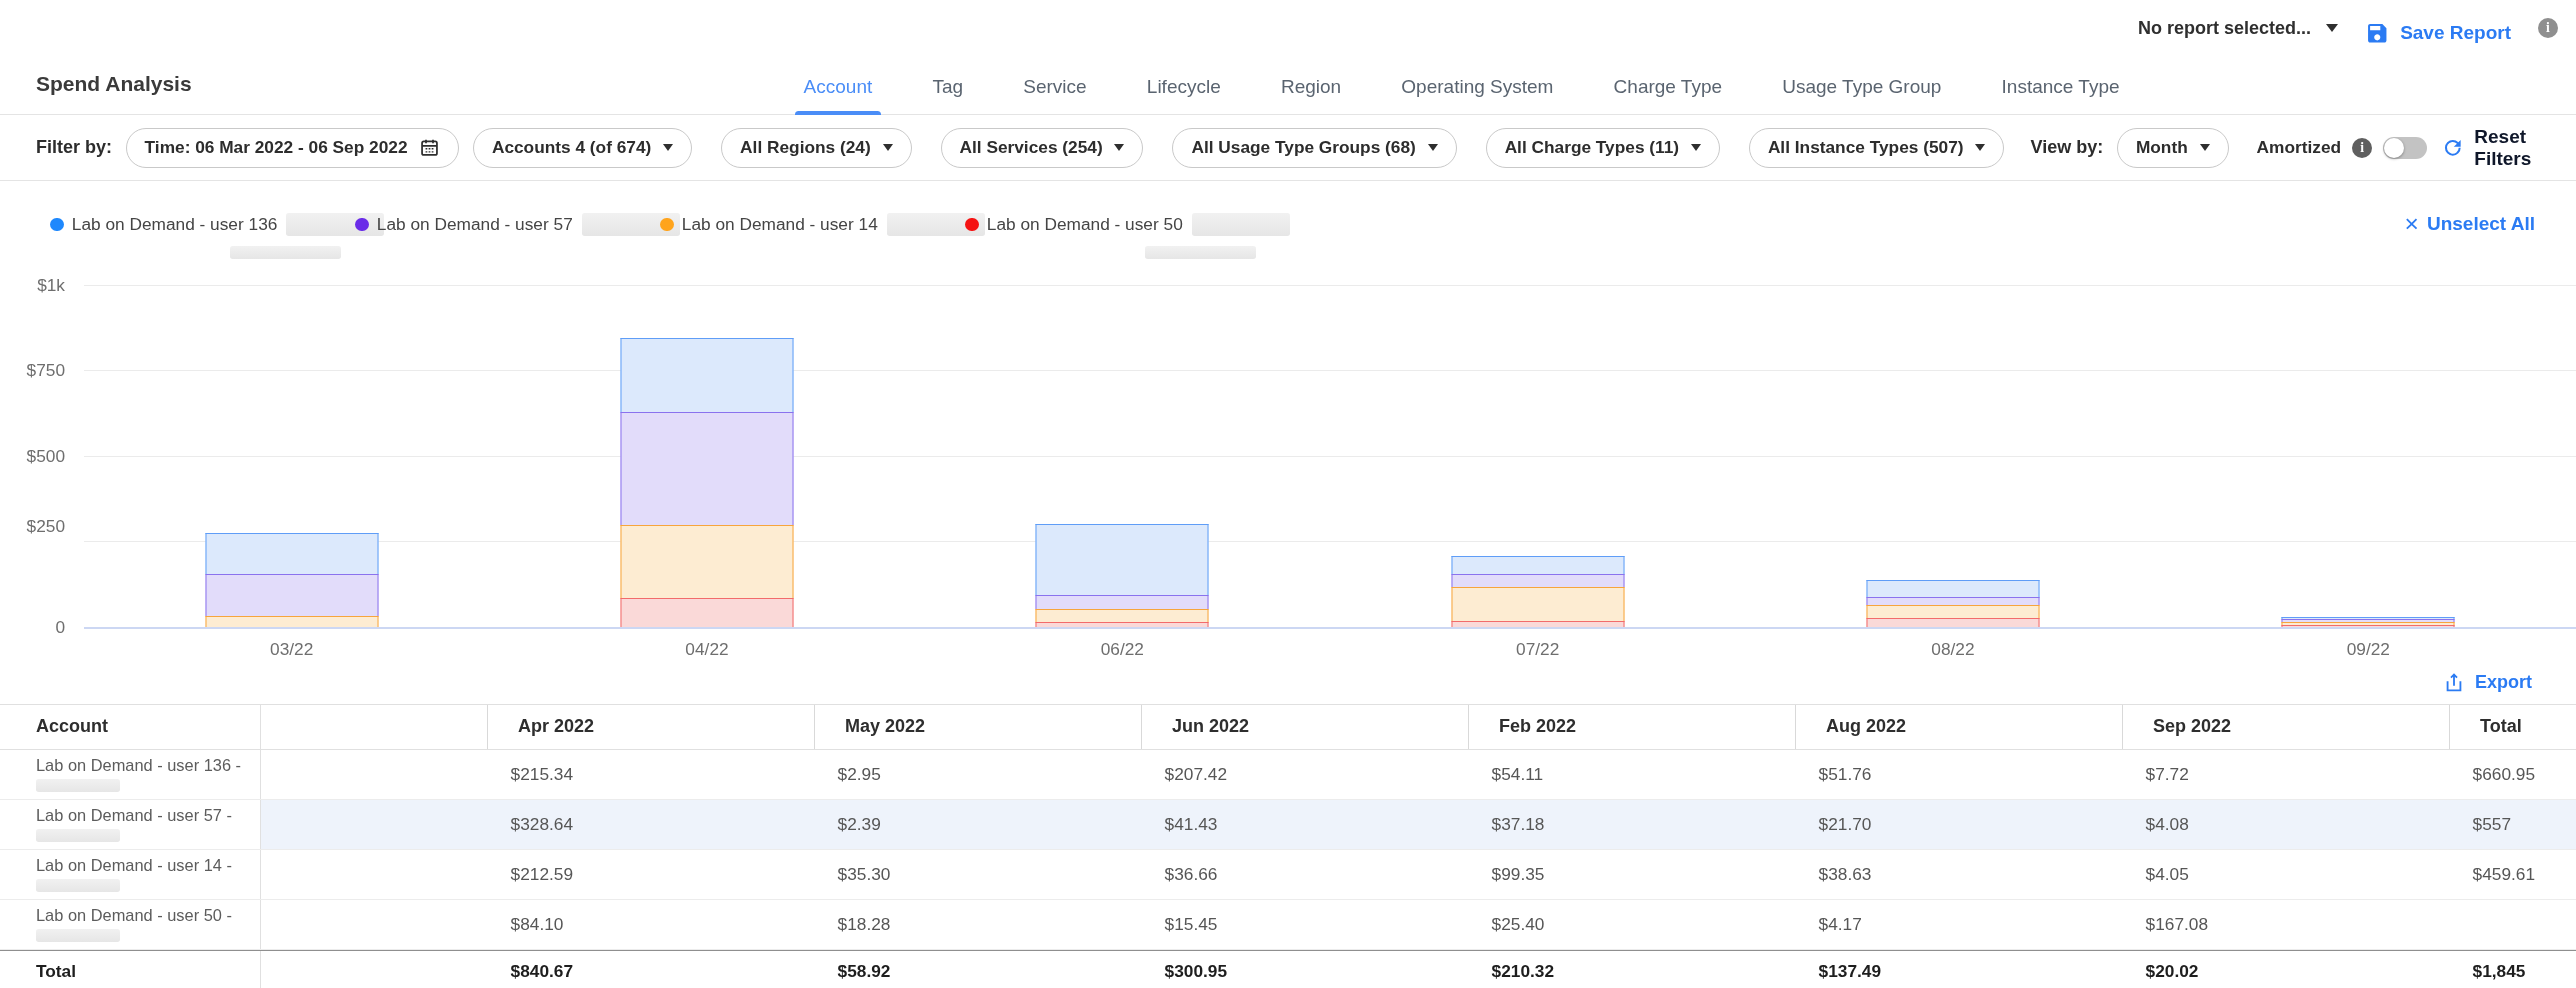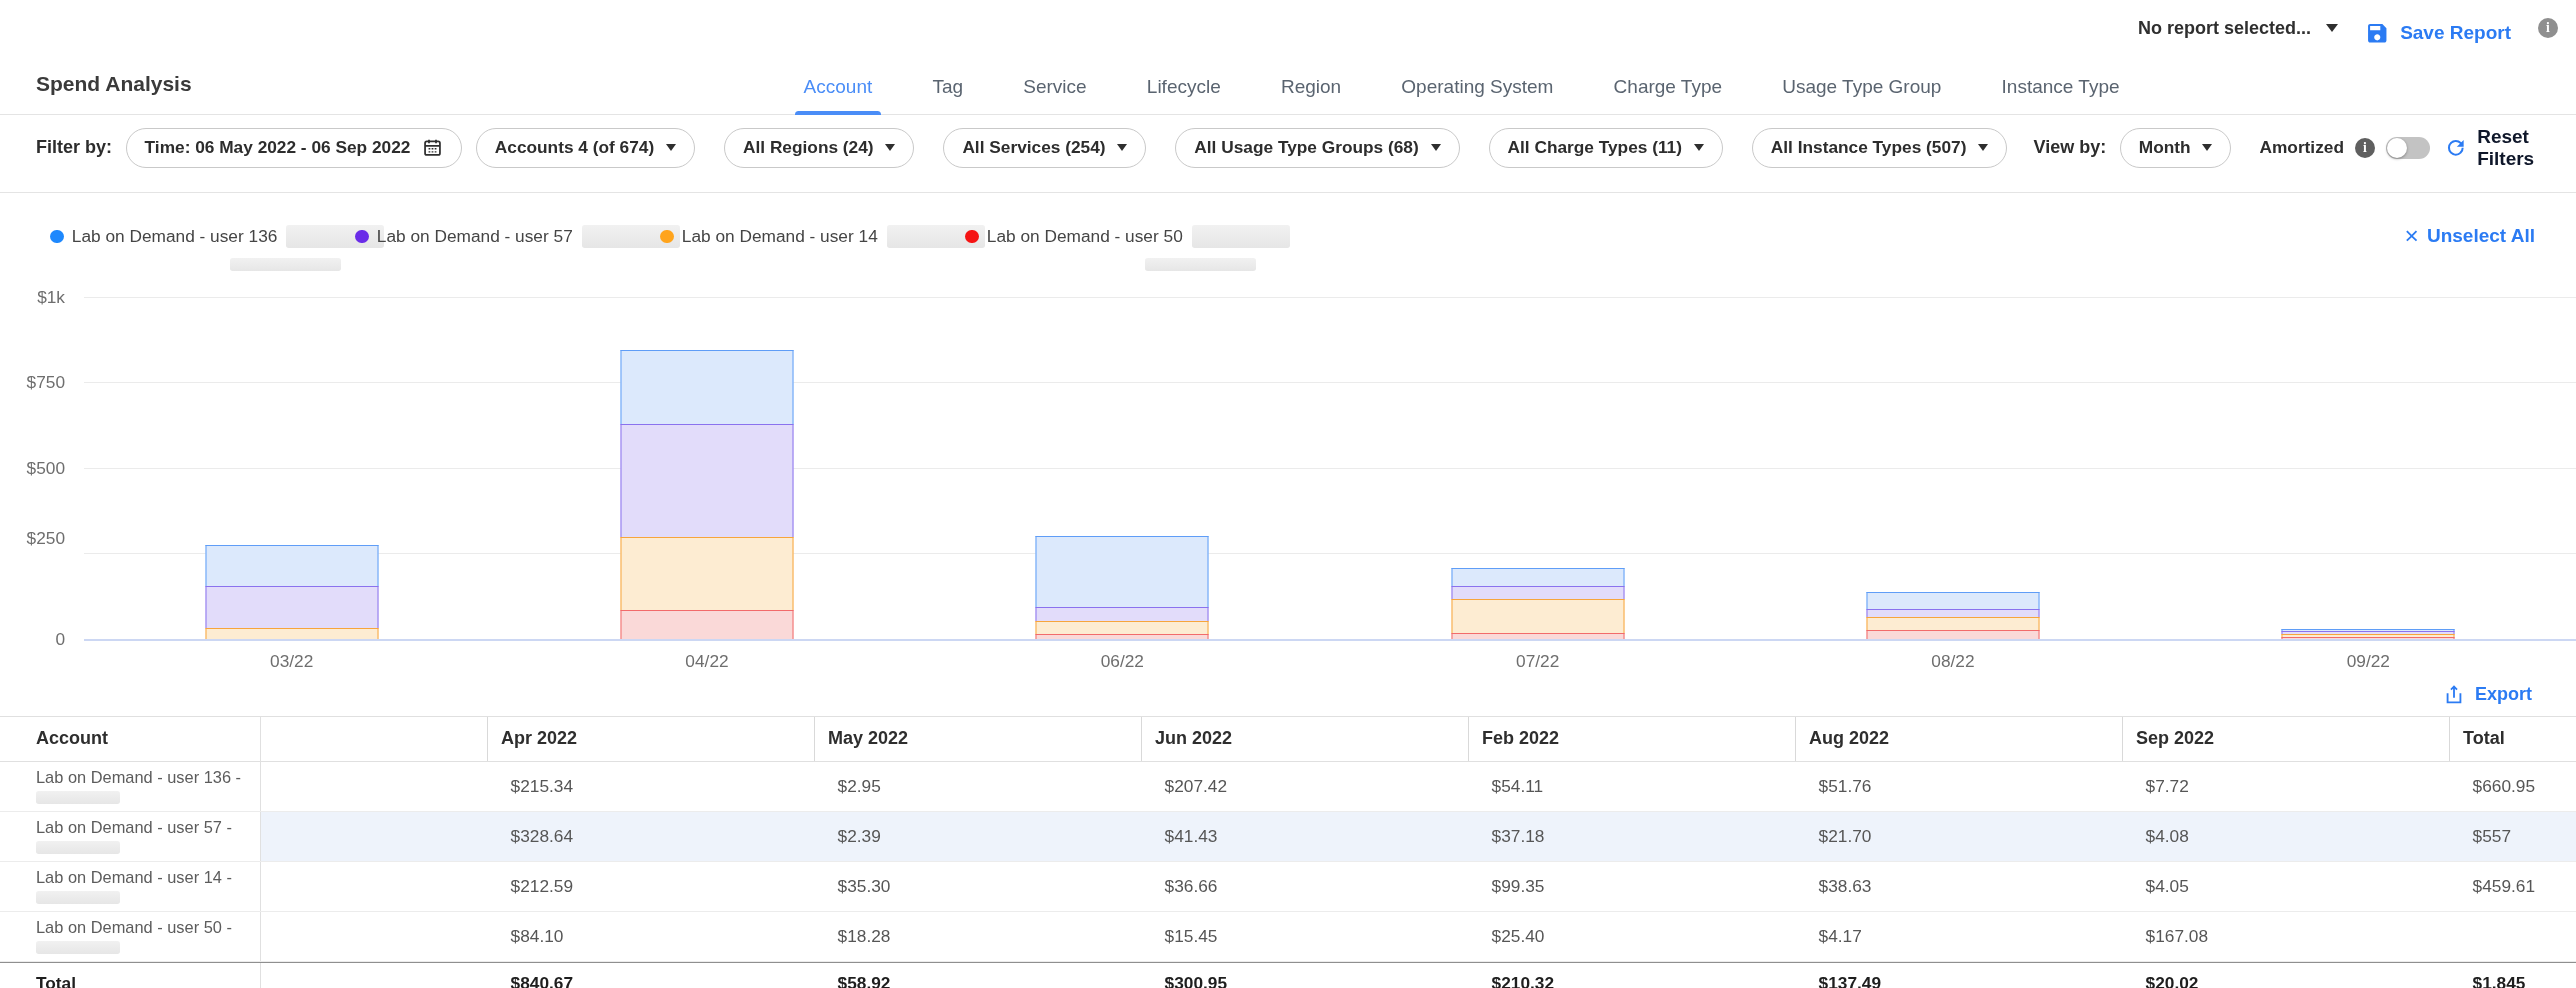--- a/index.html
+++ b/index.html
@@ -17,21 +17,21 @@
     display:flex;align-items:center;justify-content:center;font-family:"Liberation Serif",serif;cursor:pointer;}
   .info-badge.dark{background:#5f5f5f;}
   
   .title-row{position:relative;height:65px;border-bottom:0.9px solid #e4e4e4;}
   .page-title{position:absolute;left:36px;bottom:18px;font-size:21px;font-weight:600;color:#3a3a3a;}
   .tabs{position:absolute;left:800px;bottom:0;display:flex;gap:53px;}
   .tab{position:relative;padding:0 3.6px 16.4px 3.6px;font-size:19px;color:#5a6470;cursor:pointer;white-space:nowrap;}
   .tab.active{color:#4a8df7;}
   .tab-underline{position:absolute;left:-5.5px;right:-5.5px;bottom:-0.9px;height:4.5px;border-radius:3.6px 3.6px 0 0;background:#4a8df7;}
   
-  .filter-row{height:65px;display:flex;align-items:center;gap:13.6px;padding:0 41px 12px 36px;border-bottom:0.9px solid #e4e4e4;}
+  .filter-row{height:65px;display:flex;align-items:center;gap:13.6px;padding:0 41px 0 36px;border-bottom:0.9px solid #e4e4e4;}
   .filter-label{font-size:18px;font-weight:700;color:#2d2d2d;white-space:nowrap;}
   .pill{display:flex;align-items:center;gap:11.8px;height:40px;padding:0 18px;border:1.8px solid #c9c9c9;border-radius:21px;
     font-size:17.3px;font-weight:600;color:#2d2d2d;background:#fff;cursor:pointer;white-space:nowrap;box-sizing:border-box;}
   .pill .caret{border-top-width:7.3px;border-left-width:5.5px;border-right-width:5.5px;}
   .dropdown-pills{display:flex;gap:29px;}
   .viewby-label{margin-left:12.7px;}
   .amortized{display:flex;align-items:center;gap:11px;margin-left:14.5px;}
   .amortized-label{font-size:17.3px;font-weight:600;color:#2d2d2d;}
   .toggle{width:44px;height:22px;border-radius:11.8px;background:#c3c3c3;position:relative;cursor:pointer;flex:none;}
   .toggle-knob{position:absolute;left:0.9px;top:0.9px;width:20px;height:20px;border-radius:50%;background:#fff;box-shadow:0 0.9px 2.7px rgba(0,0,0,.35);}
@@ -60,21 +60,21 @@
   
   .export-row{height:31px;display:flex;align-items:center;justify-content:flex-end;gap:10px;padding-right:44px;
     color:#2b7bf3;font-size:18px;font-weight:600;cursor:pointer;}
   
   .table{border-top:0.9px solid #e0e0e0;margin-top:5.5px;}
   .trow{display:grid;grid-template-columns:261px 226px repeat(6,327px) minmax(0,1fr);border-bottom:0.9px solid #ececec;}
   .trow.thead{height:44px;border-bottom:0.9px solid #e0e0e0;}
   .trow.tdata{height:49px;cursor:pointer;}
   .trow.ttotal{height:42px;border-top:1.8px solid #8f8f8f;border-bottom:0.9px solid #e0e0e0;}
   .cell{display:flex;align-items:center;min-width:0;}
-  .hcell{font-size:18px;font-weight:600;color:#2e2e2e;padding-left:13px;border-left:0.9px solid #d9d9d9;}
+  .hcell{font-size:18px;font-weight:600;color:#2e2e2e;padding-left:30px;border-left:0.9px solid #d9d9d9;}
   .hcell.acct{border-left:none;padding-left:36px;border-right:0.9px solid #e0e0e0;}
   .spacer-cell{border:none;}
   .acct-cell{padding-left:36px;border-right:0.9px solid #e0e0e0;flex-direction:column;align-items:flex-start;justify-content:center;}
   .acct-name{font-size:16.4px;color:#5c5c5c;line-height:19px;white-space:nowrap;}
   .acct-redact{width:84px;height:13.6px;margin-top:3.6px;}
   .vcell{font-size:17.3px;color:#565656;padding-left:23.6px;}
   .tlabel{font-size:17.3px;font-weight:700;color:#1e1e1e;padding-left:36px;border-right:0.9px solid #e0e0e0;}
   .ttotal .vcell{font-weight:700;color:#1e1e1e;}
   .hl{background:#eef3fb;}
 </style>
@@ -108,21 +108,21 @@
       <div class="tab"><span>Operating System</span></div>
       <div class="tab"><span>Charge Type</span></div>
       <div class="tab"><span>Usage Type Group</span></div>
       <div class="tab"><span>Instance Type</span></div>
     </div>
 </div>
 
 <div class="filter-row">
   <span class="filter-label">Filter by:</span>
   <div class="pill">
-    <span>Time: 06 May 2022 - 06 Sep 2022</span>
+    <span>Time: 06 Mar 2022 - 06 Sep 2022</span>
     <span style="display:flex;">
       <svg width="21" height="21" viewBox="0 0 24 24" fill="none" stroke="#2f2f2f" stroke-width="2">
         <rect x="3.5" y="5" width="17" height="15.5" rx="2"></rect>
         <path d="M3.5 10h17M8 3v4M16 3v4"></path>
         <path d="M7.5 13.5h2M11 13.5h2M14.5 13.5h2M7.5 17h2M11 17h2M14.5 17h2" stroke-width="1.6"></path>
       </svg>
     </span>
   </div>
   <div class="dropdown-pills">
       <div class="pill">

